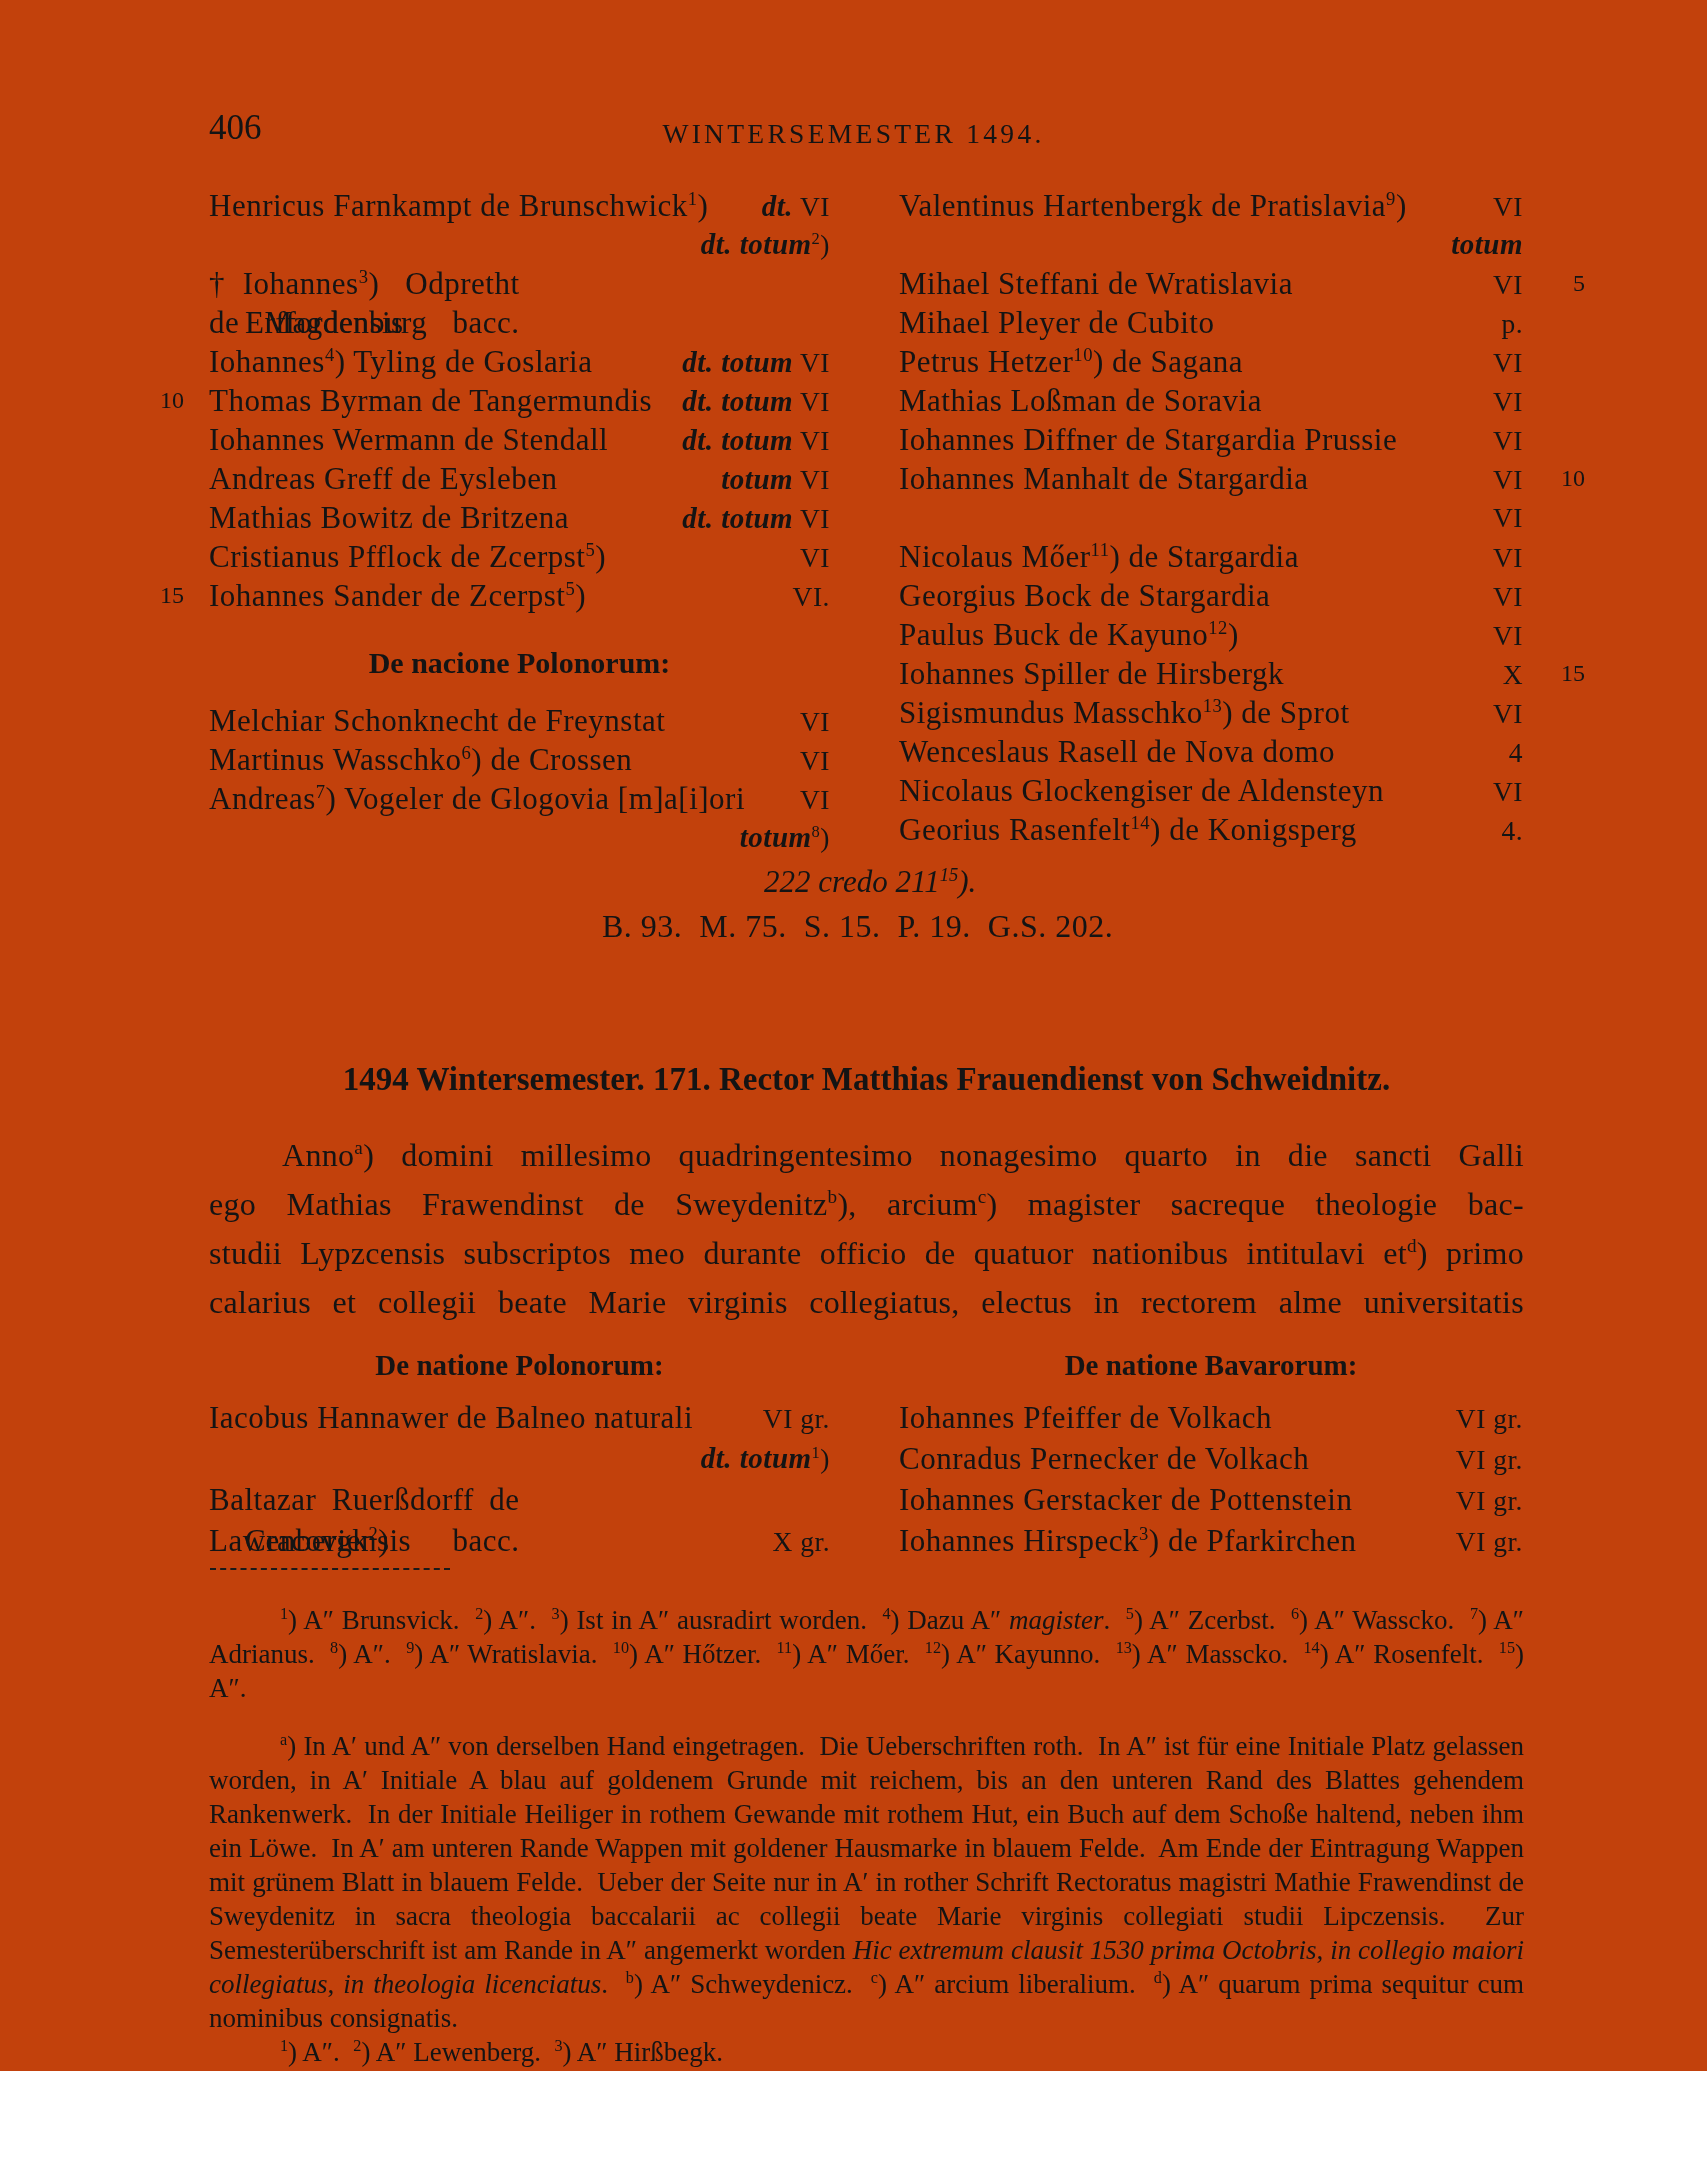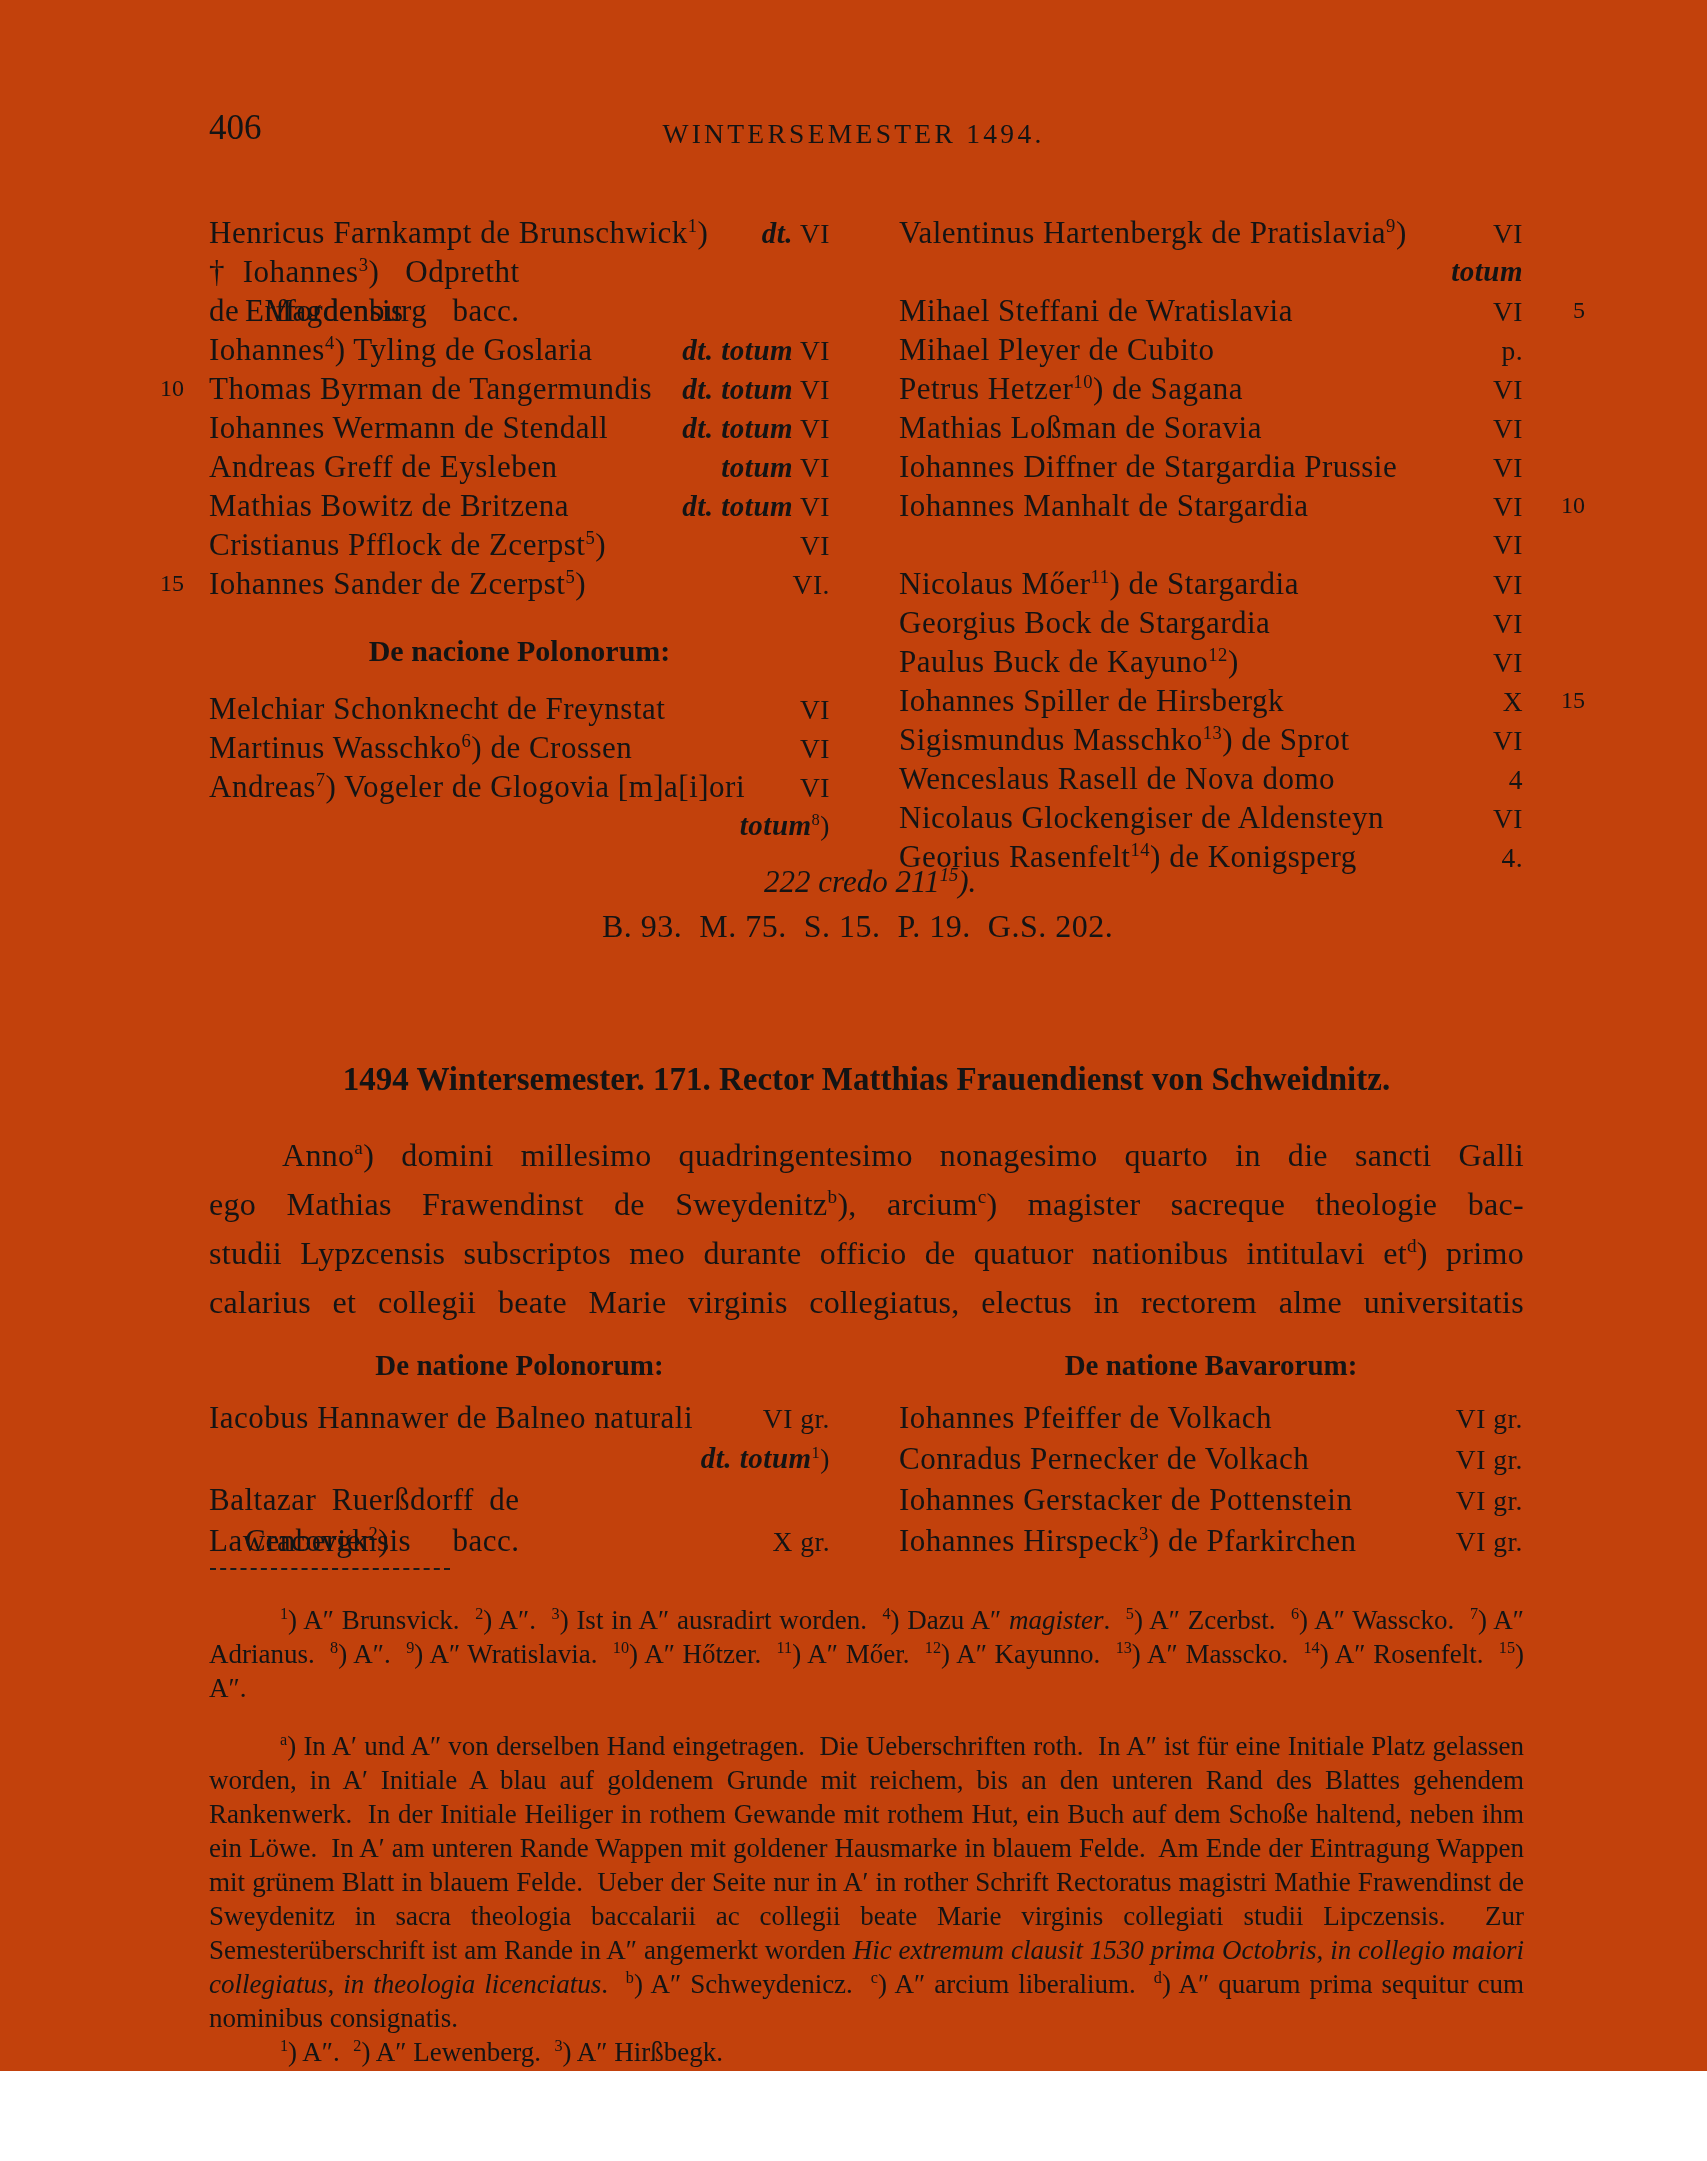--- a/index.html
+++ b/index.html
@@ -11,21 +11,21 @@
     font-family:"Liberation Serif","DejaVu Serif",serif;
     overflow:hidden;
   }
   sup{font-size:60%;line-height:0;vertical-align:super;}
   em{font-style:italic;}
 
   .pgnum{position:absolute;left:209px;top:108px;font-size:35px;}
   .runhead{position:absolute;left:0;top:118px;width:100%;text-align:center;
            font-size:27.5px;letter-spacing:3.3px;}
 
-  .register{position:absolute;left:209px;top:186px;width:1315px;display:flex;gap:69px;margin-top:27px;}
+  .register{position:absolute;left:209px;top:186px;width:1315px;display:flex;gap:69px;}
   .col{position:relative;}
   .col-left{width:621px;}
   .col-right{width:624px;}
 
   .row{position:relative;display:flex;align-items:baseline;height:39px;
        font-size:31px;line-height:39px;white-space:pre;}
   .row .n{letter-spacing:0.5px;}
   .row.ind{padding-left:36px;}
   .row .sp{flex:1;}
   .row .v{font-size:27.5px;letter-spacing:0.5px;text-align:right;}
@@ -66,20 +66,21 @@
 
 <div class="page">
 
   <div class="pgnum">406</div>
   <div class="runhead">WINTERSEMESTER 1494.</div>
 
   <div class="register">
     <div class="col col-left">
       <div>
           <div class="row"><span class="n">Henricus Farnkampt de Brunschwick<sup>1</sup>)</span><span class="sp"></span><span class="v"><em>dt.</em> VI</span></div>
+          <div class="row"><span class="n"></span><span class="sp"></span><span class="v"><em>dt. totum</em><sup>2</sup>)</span></div>
           <div class="row just"><span class="n">†Iohannes<sup>3</sup>) Odpretht de Magdenburg bacc.</span><span class="sp"></span></div>
           <div class="row ind"><span class="n">Erffordensis</span><span class="sp"></span></div>
           <div class="row"><span class="n">Iohannes<sup>4</sup>) Tyling de Goslaria</span><span class="sp"></span><span class="v"><em>dt. totum</em> VI</span></div>
           <div class="row"><span class="m">10</span><span class="n">Thomas Byrman de Tangermundis</span><span class="sp"></span><span class="v"><em>dt. totum</em> VI</span></div>
           <div class="row"><span class="n">Iohannes Wermann de Stendall</span><span class="sp"></span><span class="v"><em>dt. totum</em> VI</span></div>
           <div class="row"><span class="n">Andreas Greff de Eysleben</span><span class="sp"></span><span class="v"><em>totum</em> VI</span></div>
           <div class="row"><span class="n">Mathias Bowitz de Britzena</span><span class="sp"></span><span class="v"><em>dt. totum</em> VI</span></div>
           <div class="row"><span class="n">Cristianus Pfflock de Zcerpst<sup>5</sup>)</span><span class="sp"></span><span class="v">VI</span></div>
           <div class="row"><span class="m">15</span><span class="n">Iohannes Sander de Zcerpst<sup>5</sup>)</span><span class="sp"></span><span class="v">VI.</span></div>
         </div>

